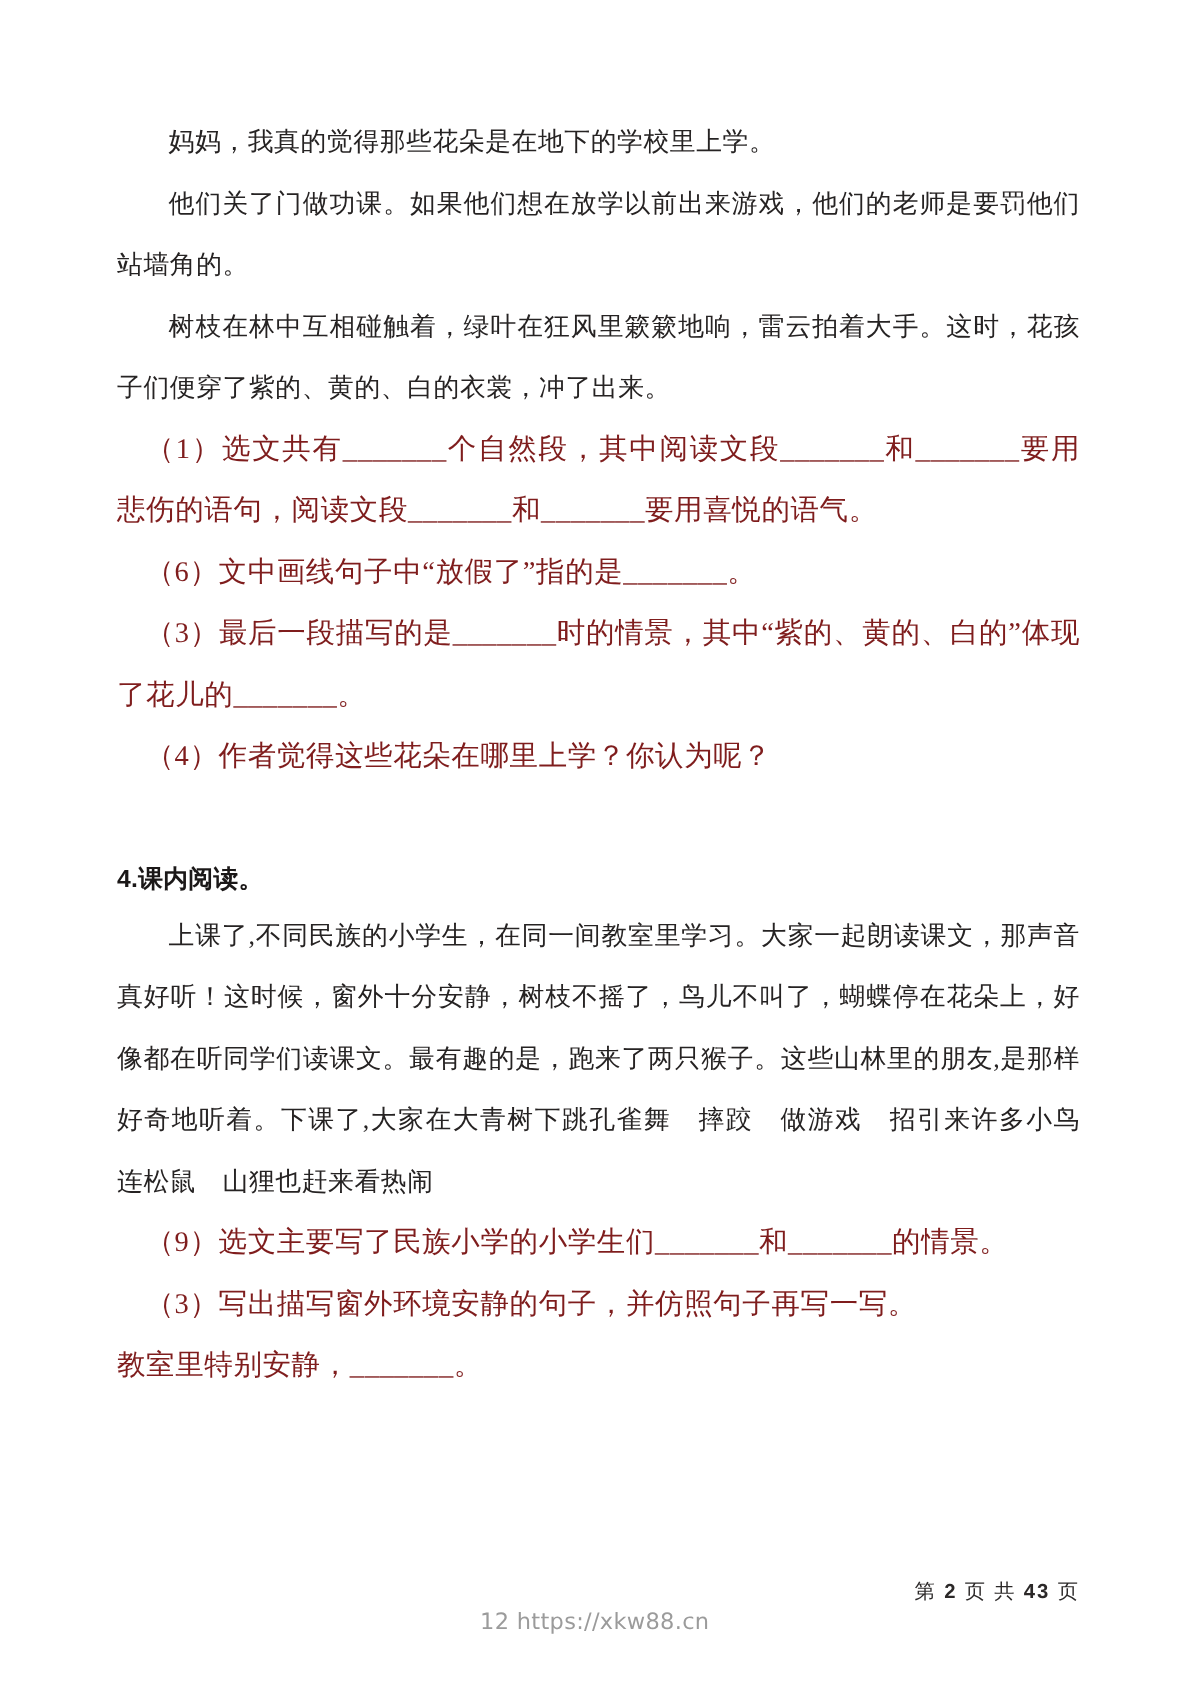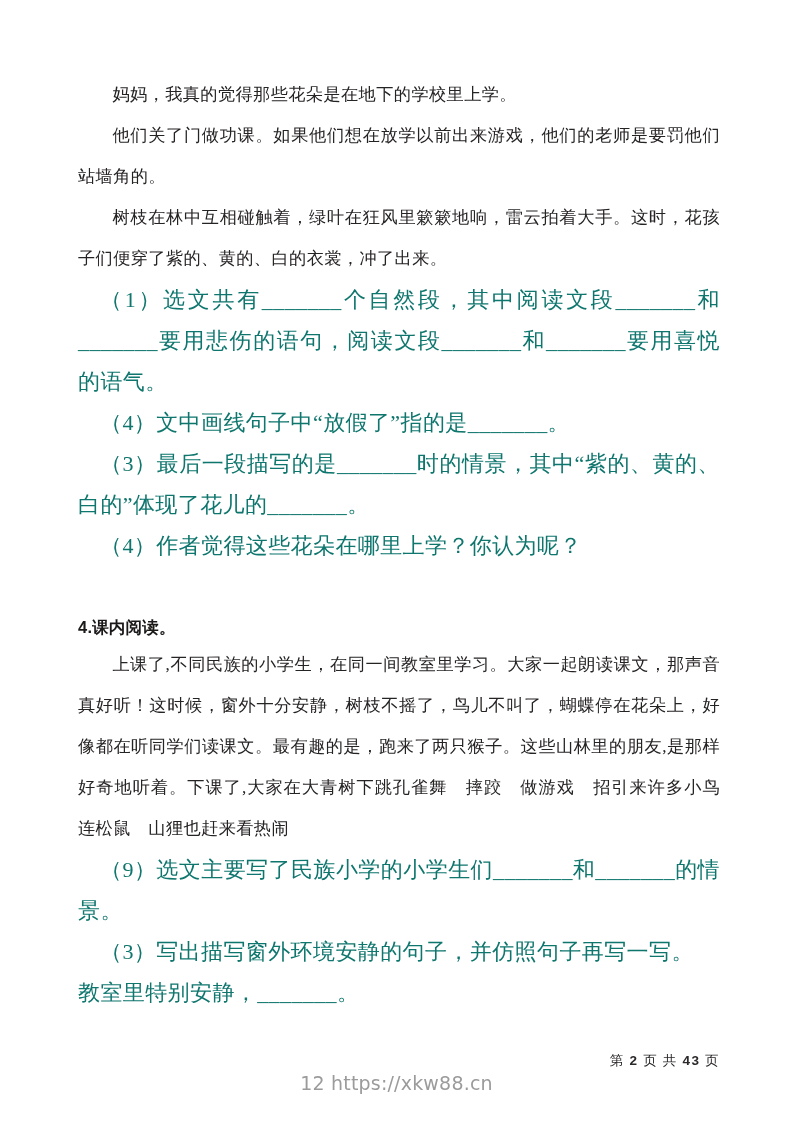--- a/index.html
+++ b/index.html
@@ -38,28 +38,28 @@
     text-indent: 2em;
     margin: 0;
     color: #262323;
     white-space: pre-wrap;
   }
   .underlined {
     text-decoration: underline;
     text-underline-offset: 3px;
   }
   .q {
-    font-size: 22px;
+    font-size: 19px;
     line-height: 41px;
     letter-spacing: 0.4px;
     text-align: justify;
     text-justify: inter-character;
     margin: 0;
     text-indent: 1em;
-    color: #0f766e;
+    color: #7f1d1d;
     white-space: pre-wrap;
   }
   .q-cont {
     text-indent: 0;
   }
   .heading {
     font-family: Liberation Sans, sans-serif;
     font-weight: bold;
     font-size: 16.5px;
     line-height: 34px;
@@ -91,21 +91,21 @@
     font-weight: bold;
     font-family: "Liberation Sans", "DejaVu Sans", sans-serif;
   }
   .watermark {
     position: absolute;
     left: 0;
     top: 20px;
     width: 793px;
     text-align: center;
     font-family: "DejaVu Sans", "Liberation Sans", sans-serif;
-    font-size: 19px;
+    font-size: 15px;
     color: #9b9b9b;
     letter-spacing: 0.2px;
     white-space: pre;
   }
 </style>
 </head>
 <body>
 
 <div class="page">
 
@@ -113,21 +113,21 @@
 
     <p class="para">妈妈，我真的觉得那些花朵是在地下的学校里上学。</p>
 
     <p class="para">他们关了门做功课。如果他们想在放学以前出来游戏，他们的老师是要罚他们站墙角的。</p>
 
 
     <p class="para">树枝在林中互相碰触着，绿叶在狂风里簌簌地响，雷云拍着大手。这时，花孩子们便穿了紫的、黄的、白的衣裳，冲了出来。</p>
 
     <p class="q">（1）选文共有_______个自然段，其中阅读文段_______和_______要用悲伤的语句，阅读文段_______和_______要用喜悦的语气。</p>
 
-    <p class="q">（4）文中画线句子中“放假了”指的是_______。</p>
+    <p class="q">（6）文中画线句子中“放假了”指的是_______。</p>
 
     <p class="q">（3）最后一段描写的是_______时的情景，其中“紫的、黄的、白的”体现了花儿的_______。</p>
 
     <p class="q">（4）作者觉得这些花朵在哪里上学？你认为呢？</p>
 
     <div class="gap-before-heading"></div>
 
     <p class="heading">4.课内阅读。</p>
 
     <p class="para">上课了,不同民族的小学生，在同一间教室里学习。大家一起朗读课文，那声音真好听！这时候，窗外十分安静，树枝不摇了，鸟儿不叫了，蝴蝶停在花朵上，好像都在听同学们读课文。最有趣的是，跑来了两只猴子。这些山林里的朋友,是那样好奇地听着。下课了,大家在大青树下跳孔雀舞　摔跤　做游戏　招引来许多小鸟　连松鼠　山狸也赶来看热闹</p>

